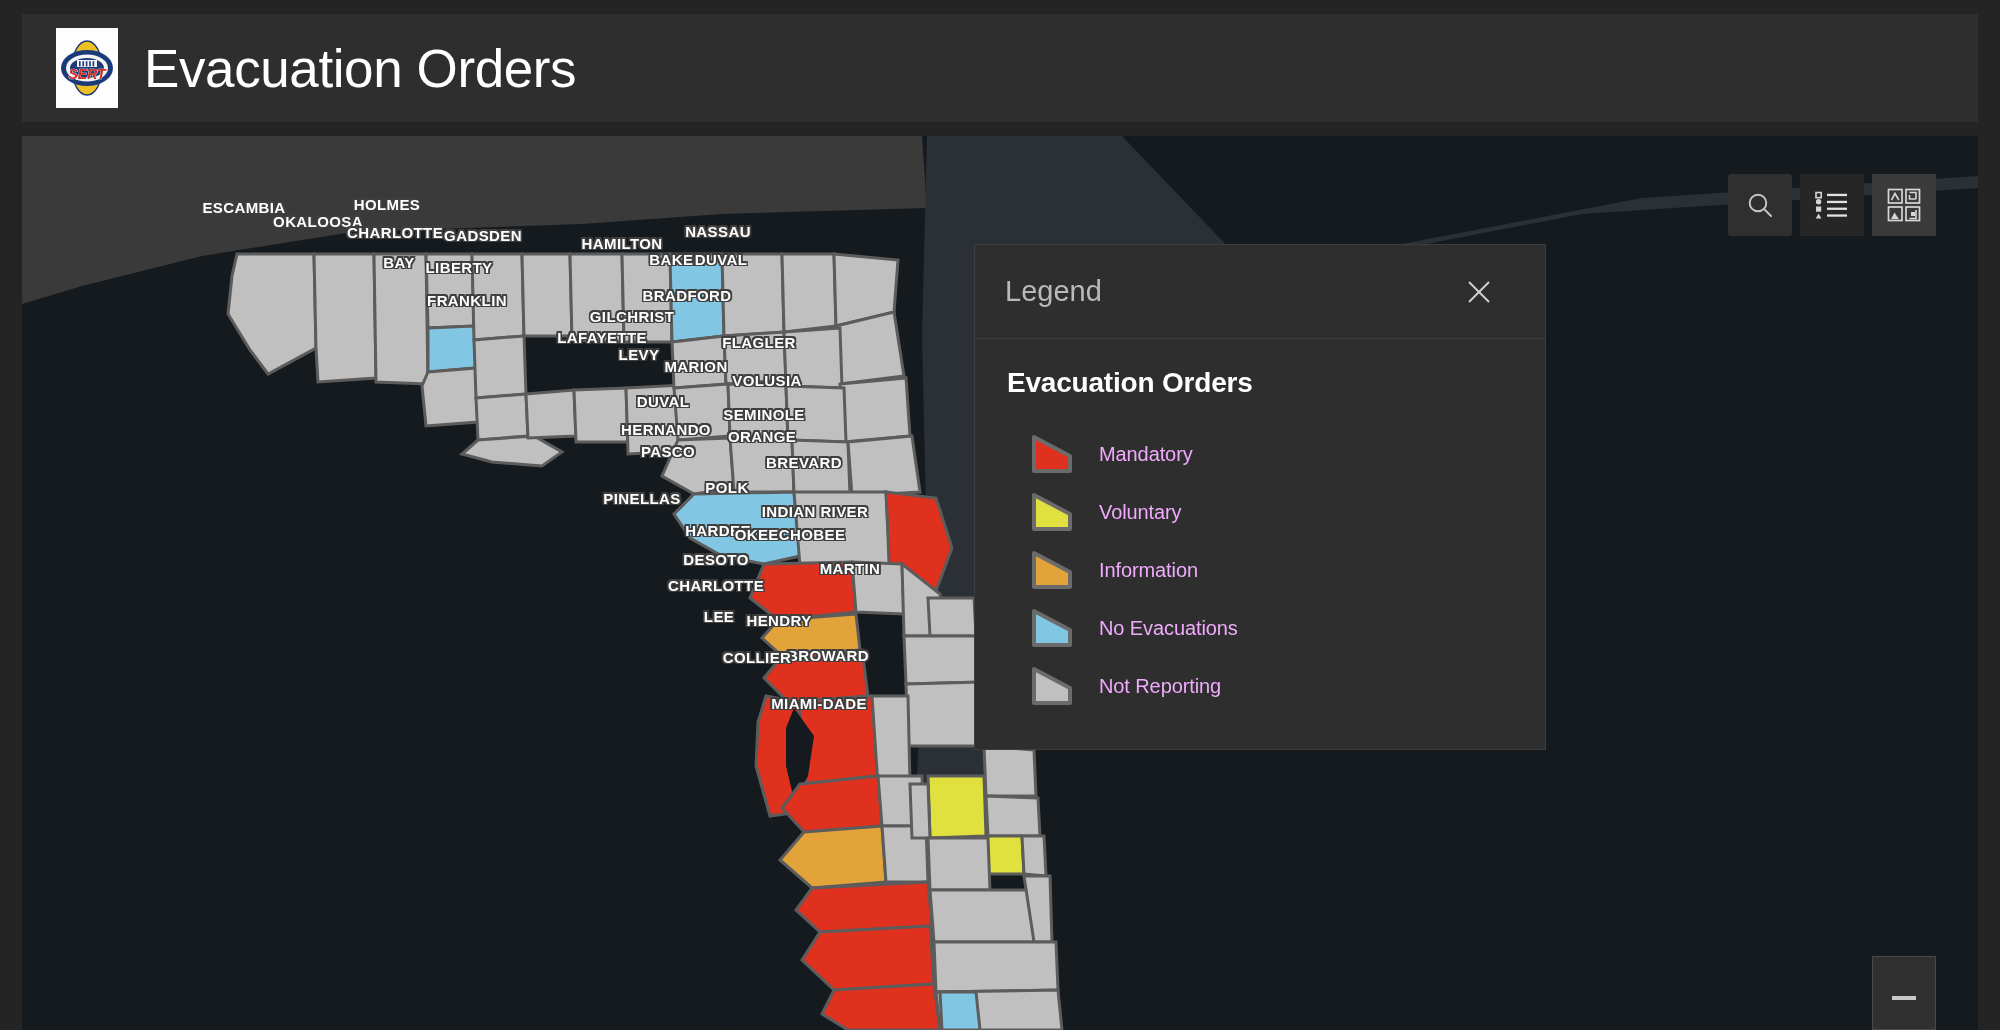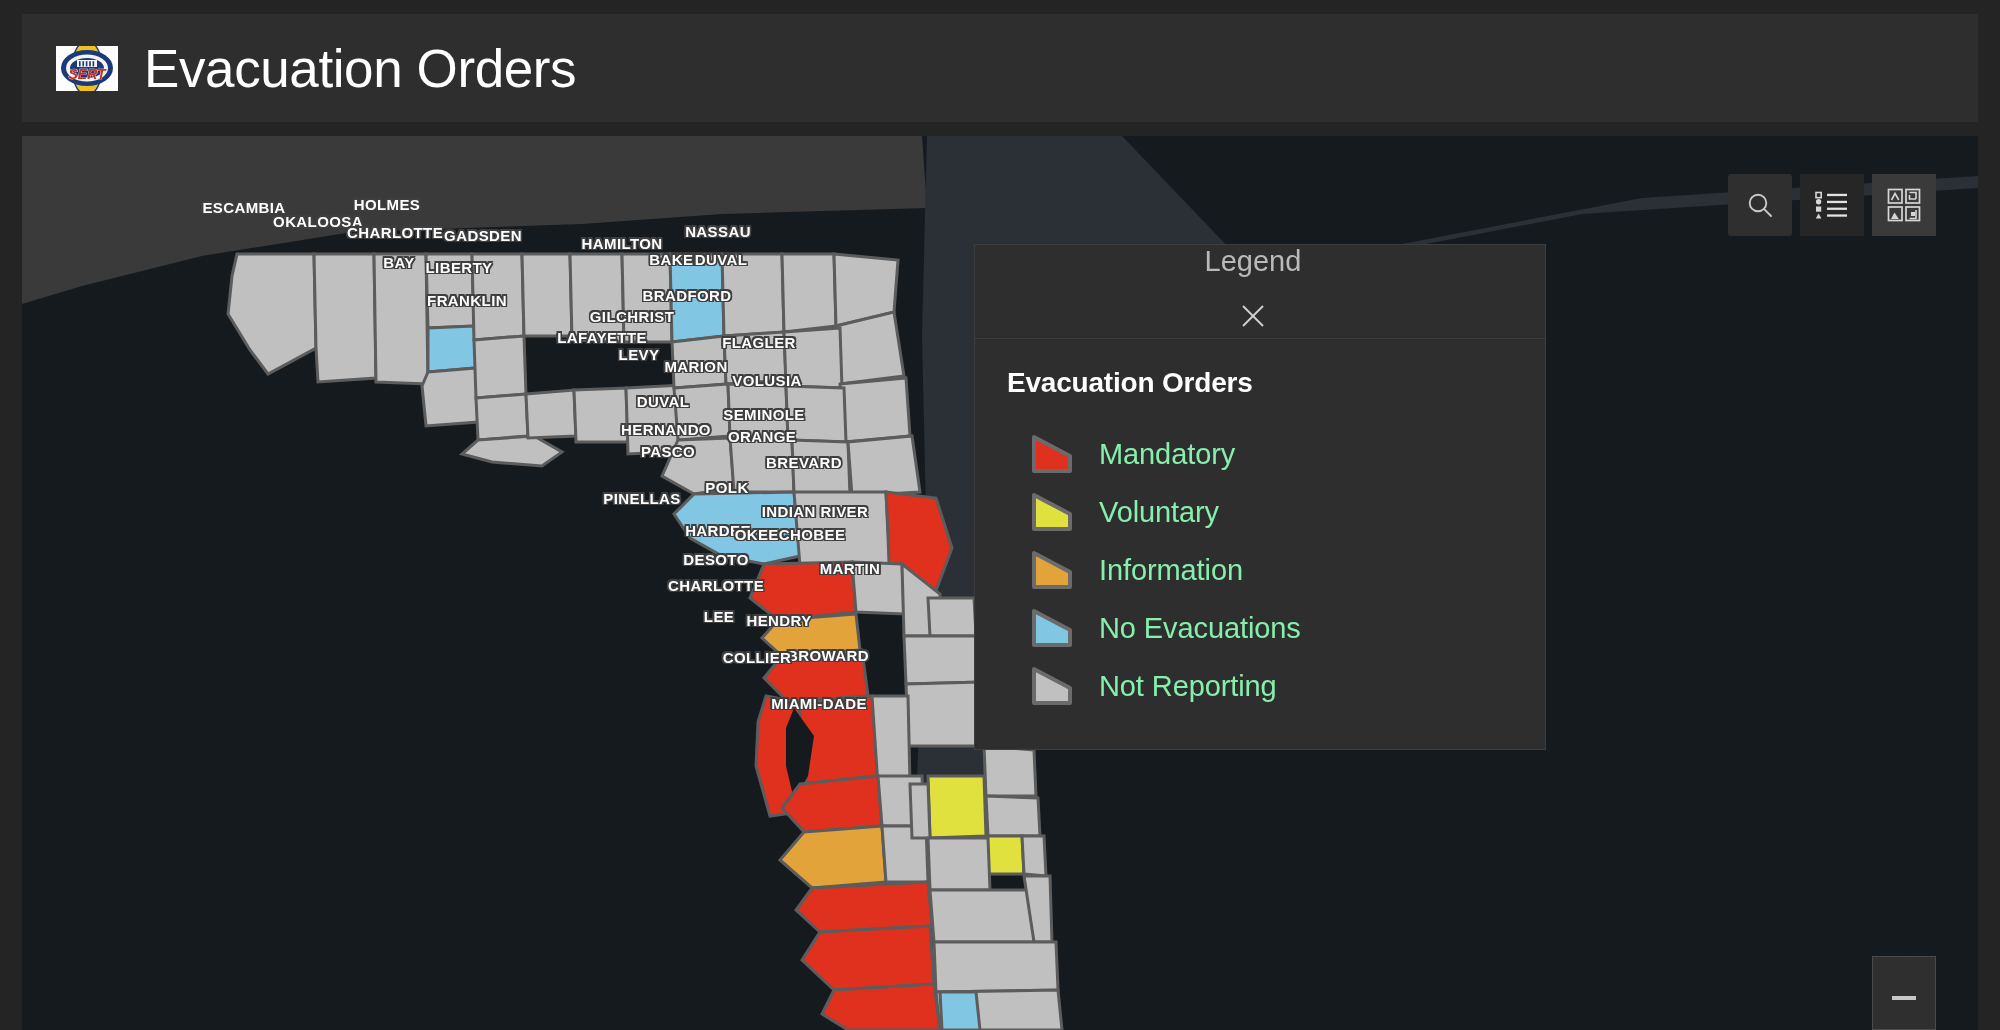--- a/index.html
+++ b/index.html
@@ -26,21 +26,21 @@
     height: 108px;
     background: #2e2e2e;
     display: flex;
     align-items: center;
     padding-left: 34px;
     gap: 26px;
   }
 
   .logo {
     width: 62px;
-    height: 45px;
+    height: 80px;
     background: #fdfdfd;
     position: relative;
     flex: 0 0 auto;
     overflow: hidden;
   }
   .logo .emblem {
     position: absolute;
     left: 50%; top: 50%;
     transform: translate(-50%,-50%);
     width: 60px; height: 58px;
@@ -112,21 +112,20 @@
     background: #2e2e2e;
     border: 1px solid #3d3d3d;
   }
   .legend-head {
     height: 94px;
     display: flex;
     align-items: center;
     justify-content: space-between;
     padding: 0 44px 0 30px;
     border-bottom: 1px solid #3d3d3d;
-    flex-direction: column;
   }
   .legend-title {
     color: #b9b9b9;
     font-size: 29px;
     font-weight: 400;
   }
   .legend-close {
     width: 44px; height: 44px;
     display: flex; align-items: center; justify-content: center;
     cursor: pointer;
@@ -142,22 +141,22 @@
   .legend-rows { display: flex; flex-direction: column; }
   .legend-row {
     display: flex;
     align-items: center;
     height: 58px;
     gap: 26px;
     padding-left: 26px;
   }
   .swatch { width: 42px; height: 40px; flex: 0 0 auto; }
   .legend-label {
-    color: #86efac;
-    font-size: 29px;
+    color: #f0abfc;
+    font-size: 20px;
     font-weight: 400;
     letter-spacing: -0.1px;
   }
 
   
   .zoom-ctrl {
     position: absolute;
     right: 42px;
     bottom: 0px;
     width: 64px;

